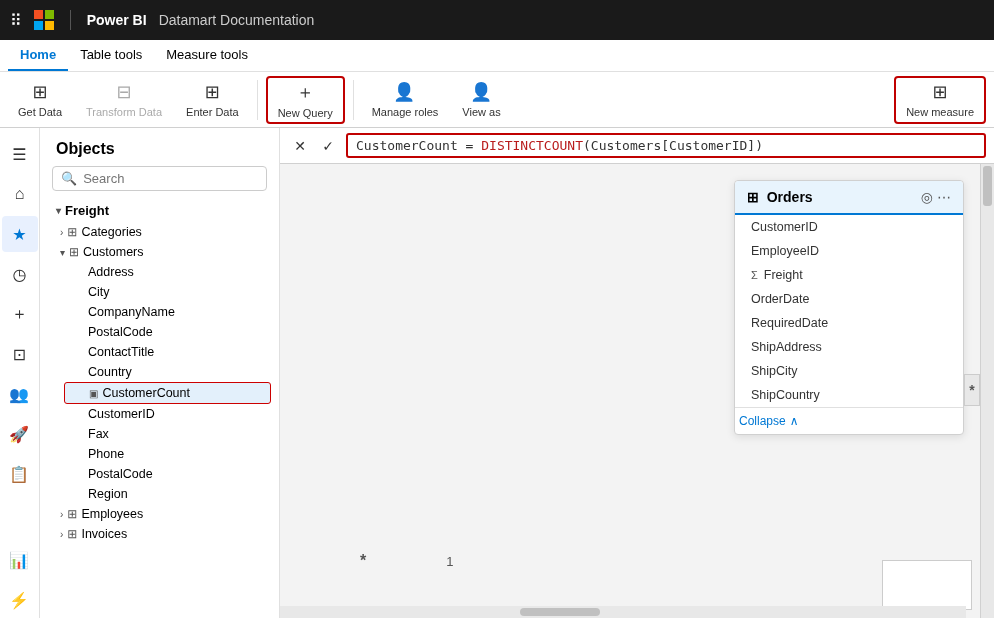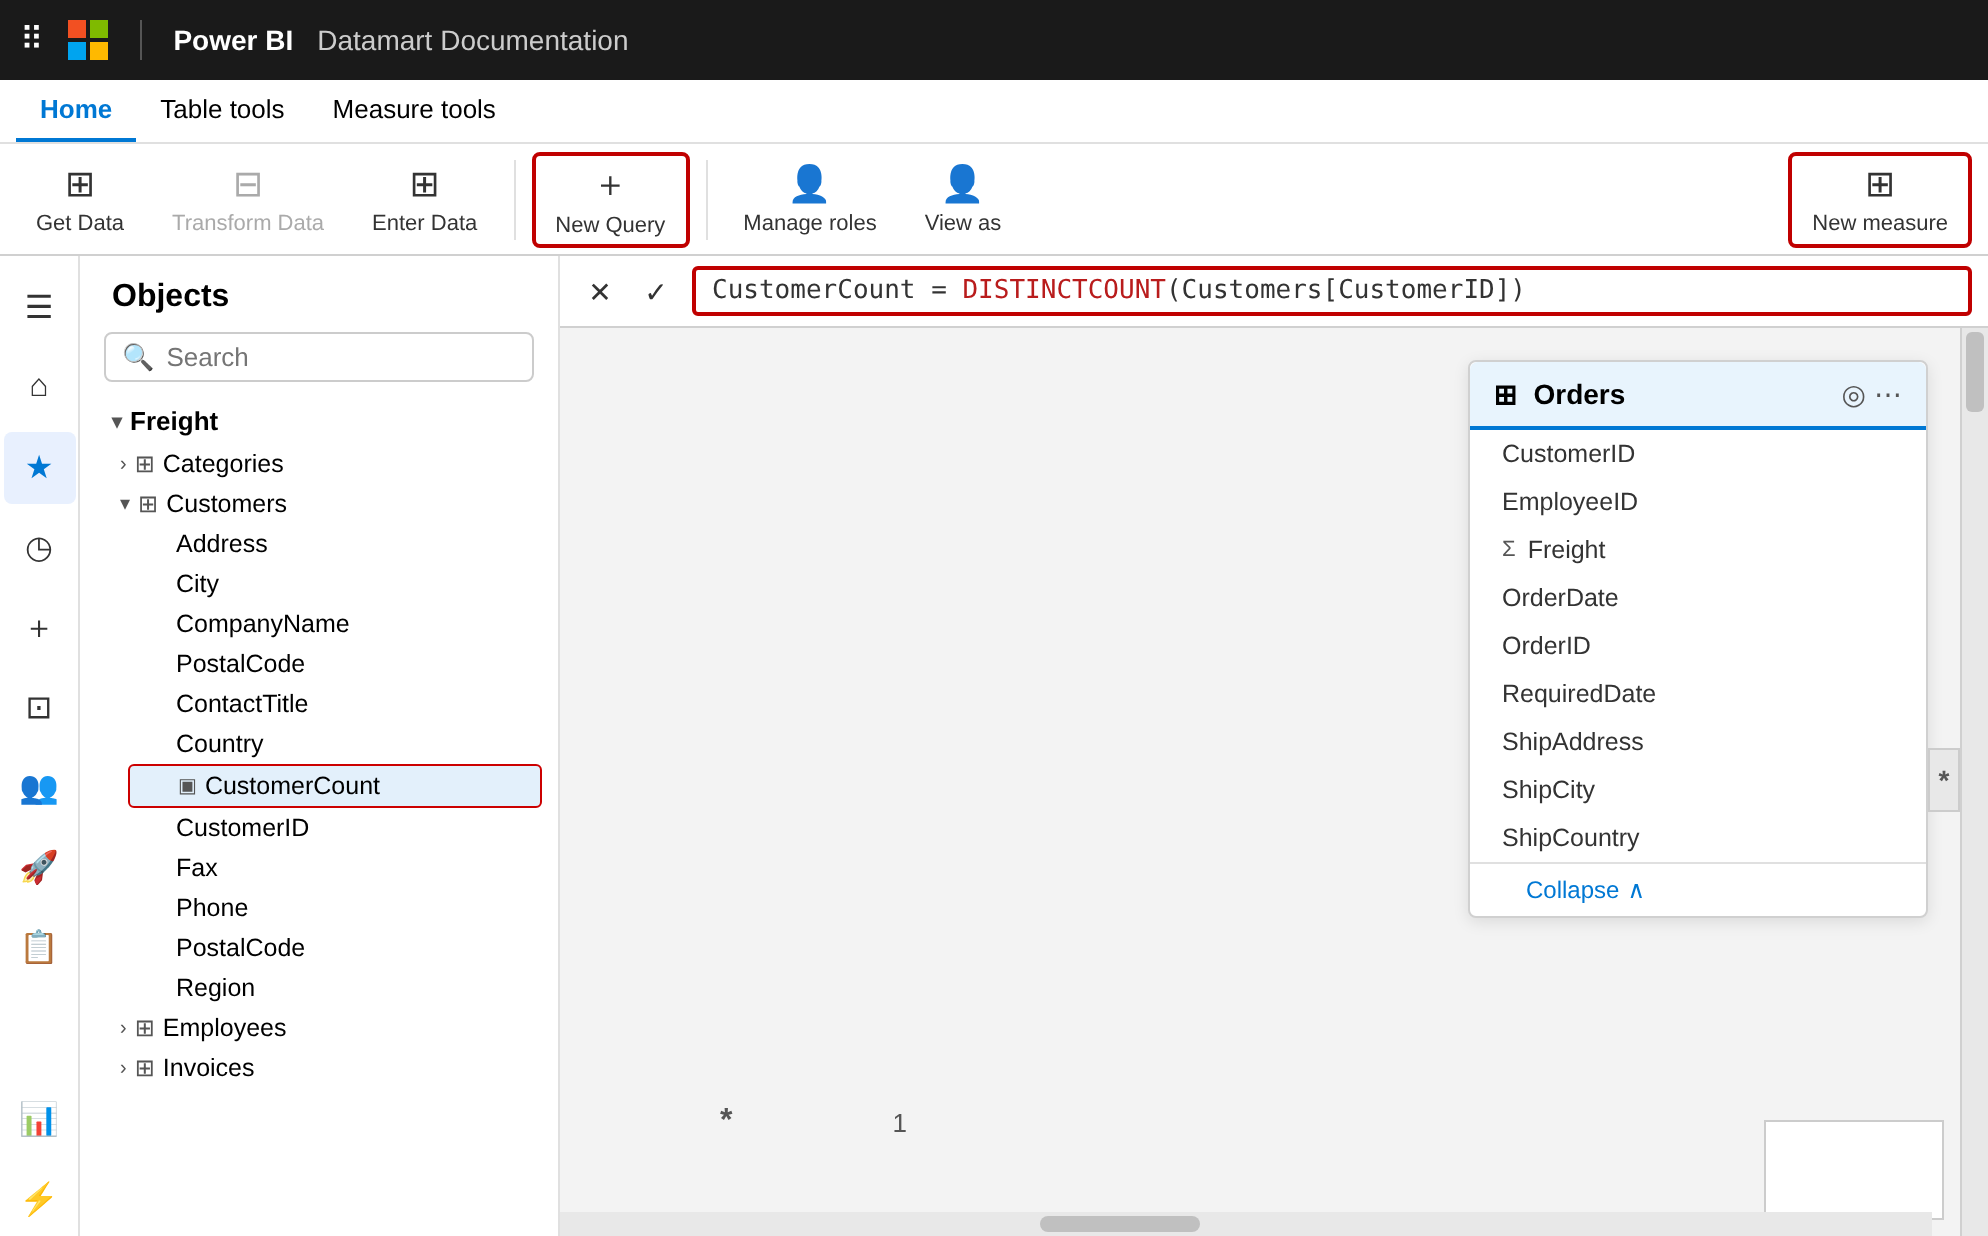--- a/index.html
+++ b/index.html
@@ -279,21 +279,21 @@
     .orders-field {
       padding: 5px 16px;
       font-size: 12.5px;
       color: #333;
       display: flex;
       align-items: center;
       gap: 6px;
     }
     .sigma { color: #555; font-size: 11px; }
     .orders-collapse {
-      padding: 6px 28px;
+      padding: 6px 4px;
       color: #0078d4;
       font-size: 12px;
       cursor: pointer;
       display: flex;
       align-items: flex-start;
       gap: 4px;
       border-top: 1px solid #e0e0e0;
     }
 
     
@@ -507,23 +507,20 @@
             <span>EmployeeID</span>
           </div>
           <div class="orders-field">
             <span class="sigma">Σ</span>
             <span>Freight</span>
           </div>
           <div class="orders-field">
             <span>OrderDate</span>
           </div>
           <div class="orders-field">
-            <span>OrderID</span>
-          </div>
-          <div class="orders-field">
             <span>RequiredDate</span>
           </div>
           <div class="orders-field">
             <span>ShipAddress</span>
           </div>
           <div class="orders-field">
             <span>ShipCity</span>
           </div>
           <div class="orders-field">
             <span>ShipCountry</span>

